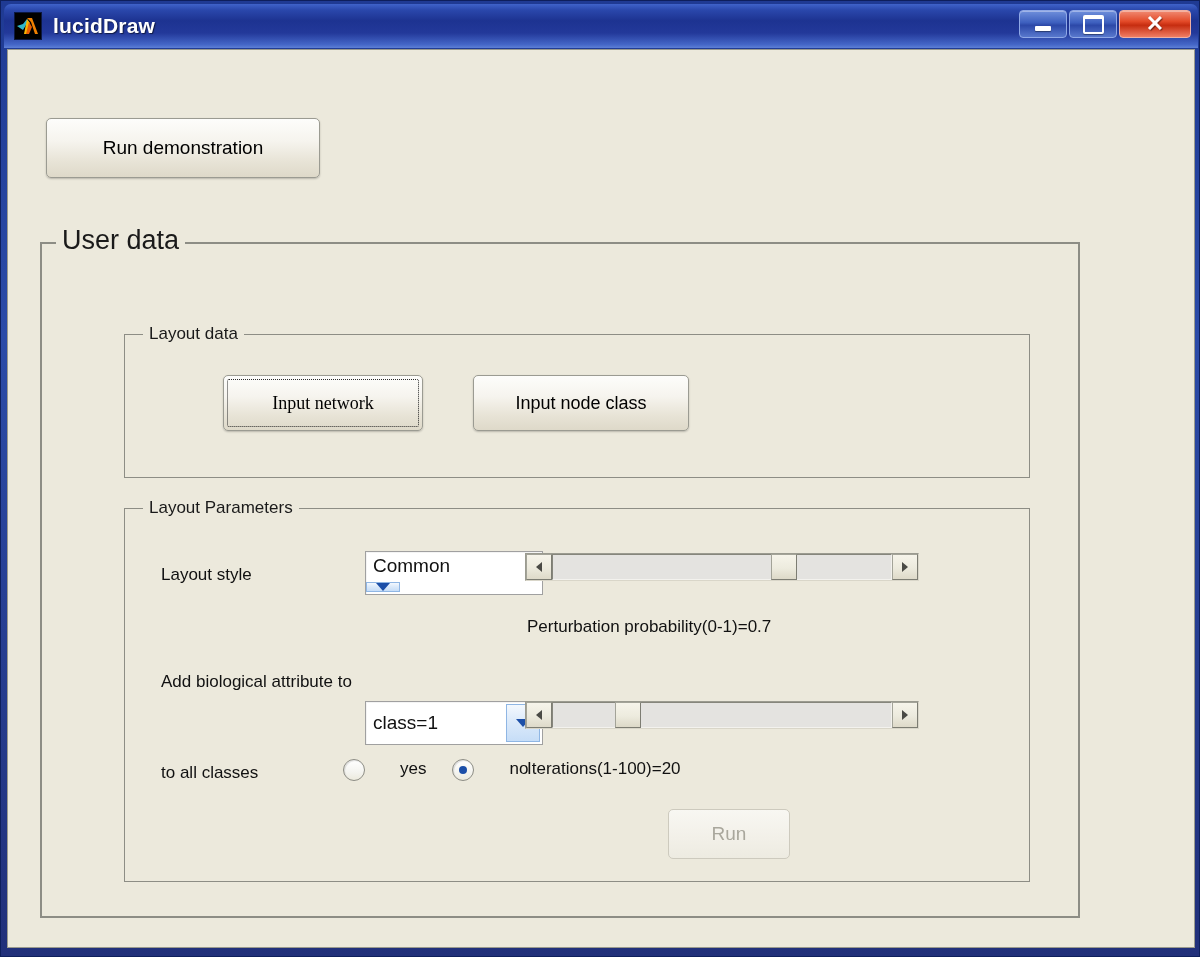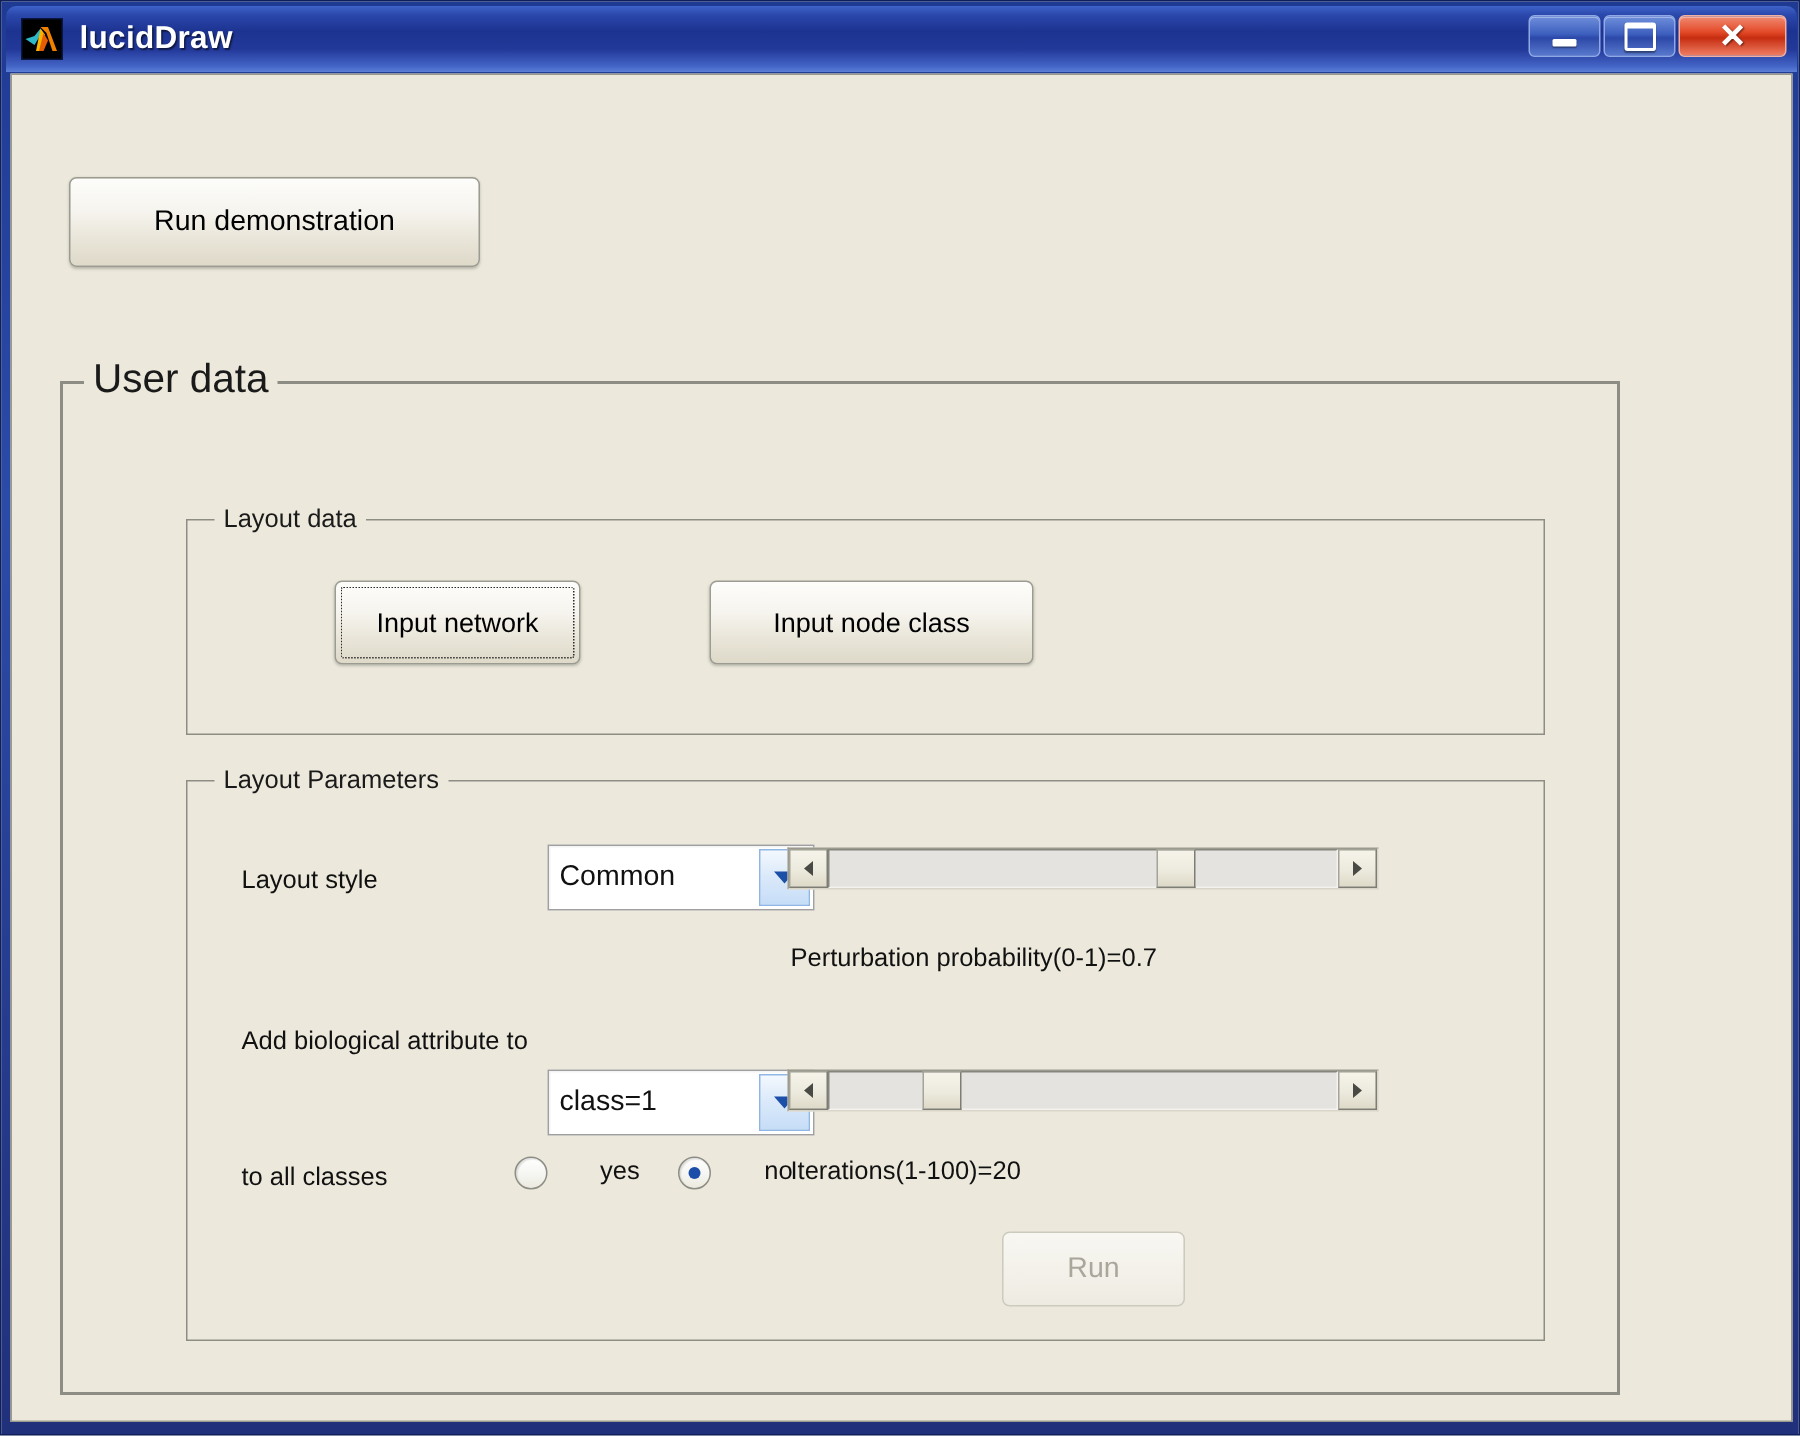--- a/index.html
+++ b/index.html
@@ -356,41 +356,41 @@
       </div>
     </div>
   </div>
 
   <div class="client">
 
     <div class="btn" style="left:38px; top:68px; width:274px; height:60px; font-size:19px;text-align:center;">
       <span>Run demonstration</span>
     </div>
 
-    <div class="panel outer" style="left:32px; top:204px; width:1040px; height:676px;">
+    <div class="panel outer" style="left:32px; top:192px; width:1040px; height:676px;">
       <div class="panel-title">User data</div>
 
       <div class="panel inner" style="left:82px; top:90px; width:906px; height:144px;">
         <div class="panel-title">Layout data</div>
 
-        <div class="btn focused" style="left:98px; top:40px; width:164px; height:56px; font-size:18px;">
+        <div class="btn focused" style="left:98px; top:40px; width:200px; height:56px; font-size:18px;font-family:Liberation Serif, serif;">
           <span>Input network</span>
         </div>
 
         <div class="btn" style="left:348px; top:40px; width:216px; height:56px; font-size:18px;">
           <span>Input node class</span>
         </div>
       </div>
 
       <div class="panel inner" style="left:82px; top:264px; width:906px; height:374px;">
         <div class="panel-title">Layout Parameters</div>
 
         <div class="label" style="left:36px; top:56px;">Layout style</div>
 
-        <div class="combo" style="left:240px; top:42px; width:178px; height:44px;">
+        <div class="combo" style="left:240px; top:42px; width:178px; height:44px;flex-direction:column;">
           <div class="combo-value">Common</div>
           <div class="combo-arrow">
             <div class="chev"></div>
           </div>
         </div>
 
         <div class="slider" style="left:400px; top:44px; width:394px; height:28px;">
           <div class="sl-arrow left">
             <div class="tri-left"></div>
           </div>

